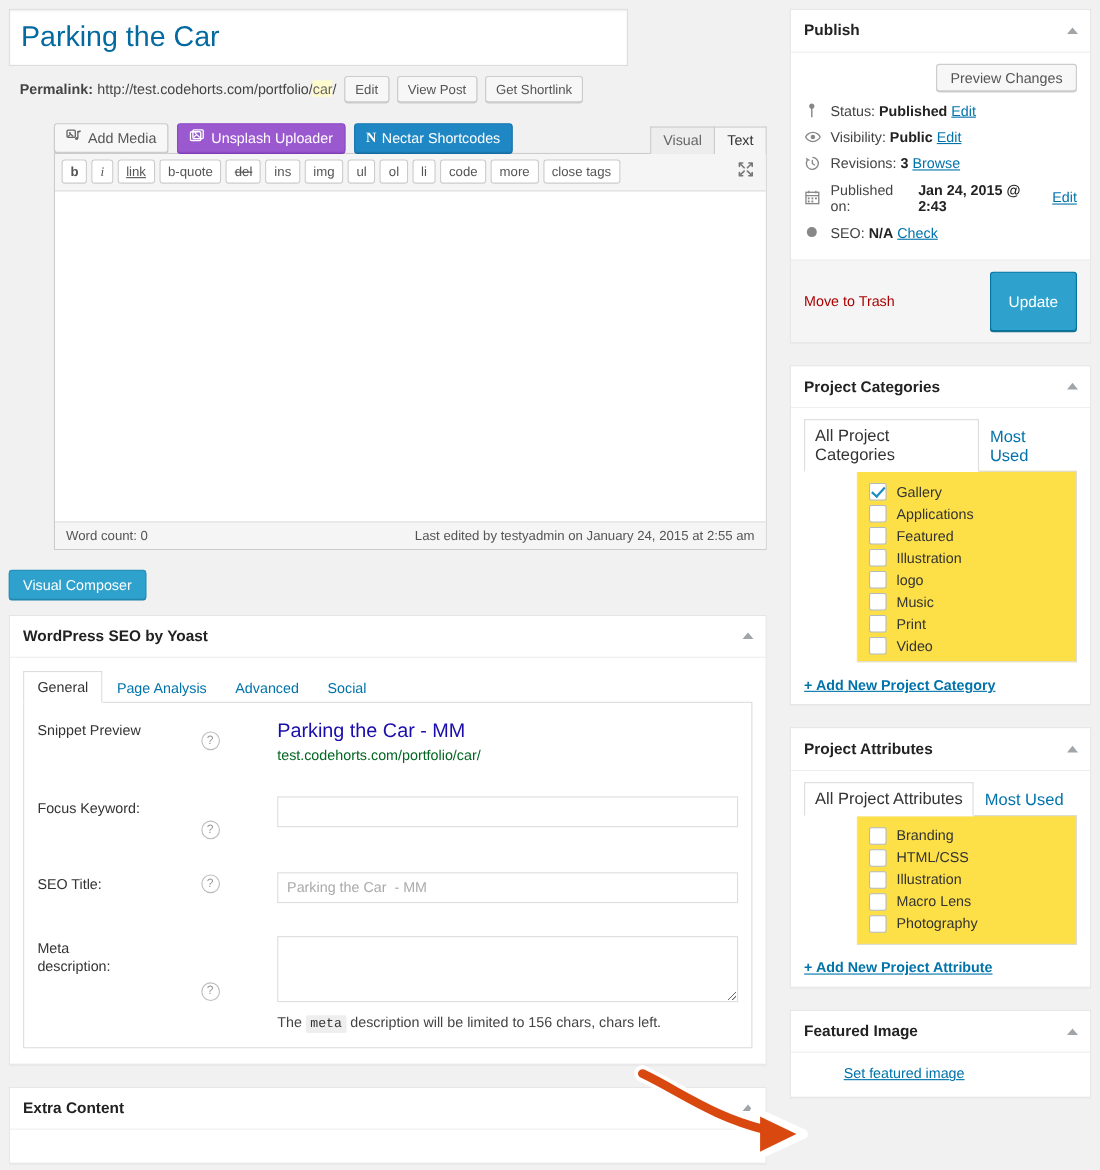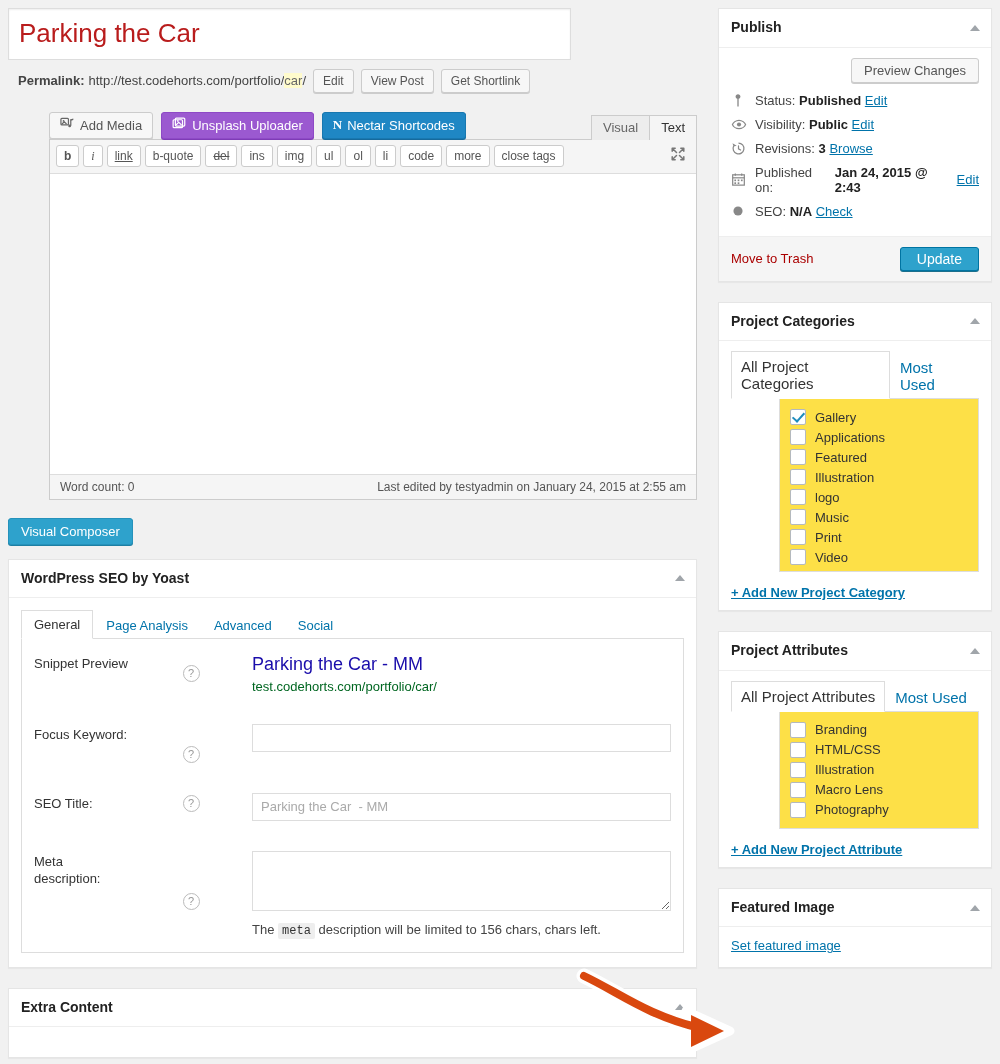--- a/index.html
+++ b/index.html
@@ -46,21 +46,21 @@
 
   
   .title-field {
     width: 563px;
     background: #fff;
     border: 1px solid #ddd;
     box-shadow: inset 0 1px 2px rgba(0,0,0,.07);
     padding: 6px 10px;
     font-size: 26px;
     line-height: 1.45;
-    color: #b91c1c;
+    color: #0369a1;
     font-weight: normal;
   }
 
   
   .permalink-row {
     display: flex; align-items: center;
     padding: 9px 2px 4px 10px;
     font-size: 13px; color: #666;
     white-space: nowrap;
   }
@@ -218,21 +218,21 @@
   a.lnk { color: #0073aa; text-decoration: underline; cursor: pointer; }
   .pub-footer {
     border-top: 1px solid #eee; background: #f5f5f5;
     display: flex; justify-content: space-between; align-items: center;
     padding: 10px 12px;
   }
   .trash { color: #a00; font-size: 13px; cursor: pointer; text-decoration: none; }
   .update-btn {
     background: #2ea2cc; border: 1px solid #0074a2;
     box-shadow: 0 1px 0 #1b6f8c; border-radius: 3px;
-    color: #fff; font-size: 14px; padding: 3px 16px; cursor: pointer;
+    color: #fff; font-size: 14px; padding: 18px 16px; cursor: pointer;
   }
 
   
   .tax-tabs { display: flex; align-items: flex-end; margin-bottom: -1px; position: relative; z-index: 2; }
   .tax-tab {
     padding: 6px 9px; font-size: 15px; cursor: pointer; color: #0073aa;
     border: 1px solid transparent; border-bottom: none;
   }
   .tax-tab.active {
     background: #fff; color: #333;
@@ -253,21 +253,21 @@
     width: 5px; height: 10px;
     border: solid #1e8cbe; border-width: 0 2px 2px 0;
     transform: rotate(42deg);
   }
   .add-new {
     display: block; margin-top: 13px;
     color: #0073aa; font-size: 13px; font-weight: bold;
     text-decoration: underline; cursor: pointer;
   }
   .feat-body { padding: 11px 12px 14px; }
-  .feat-link { color: #0073aa; text-decoration: underline; font-size: 13px; cursor: pointer; }
+  .feat-link { color: #0073aa; text-decoration: underline; font-size: 13px; cursor: pointer; margin-left: 36px; }
 
   
   .arrow-svg { position: absolute; left: 560px; top: 958px; width: 260px; height: 106px; pointer-events: none; }
 </style>
 </head>
 <body>
 
 <div class="page">
 
   <div class="col-main">

